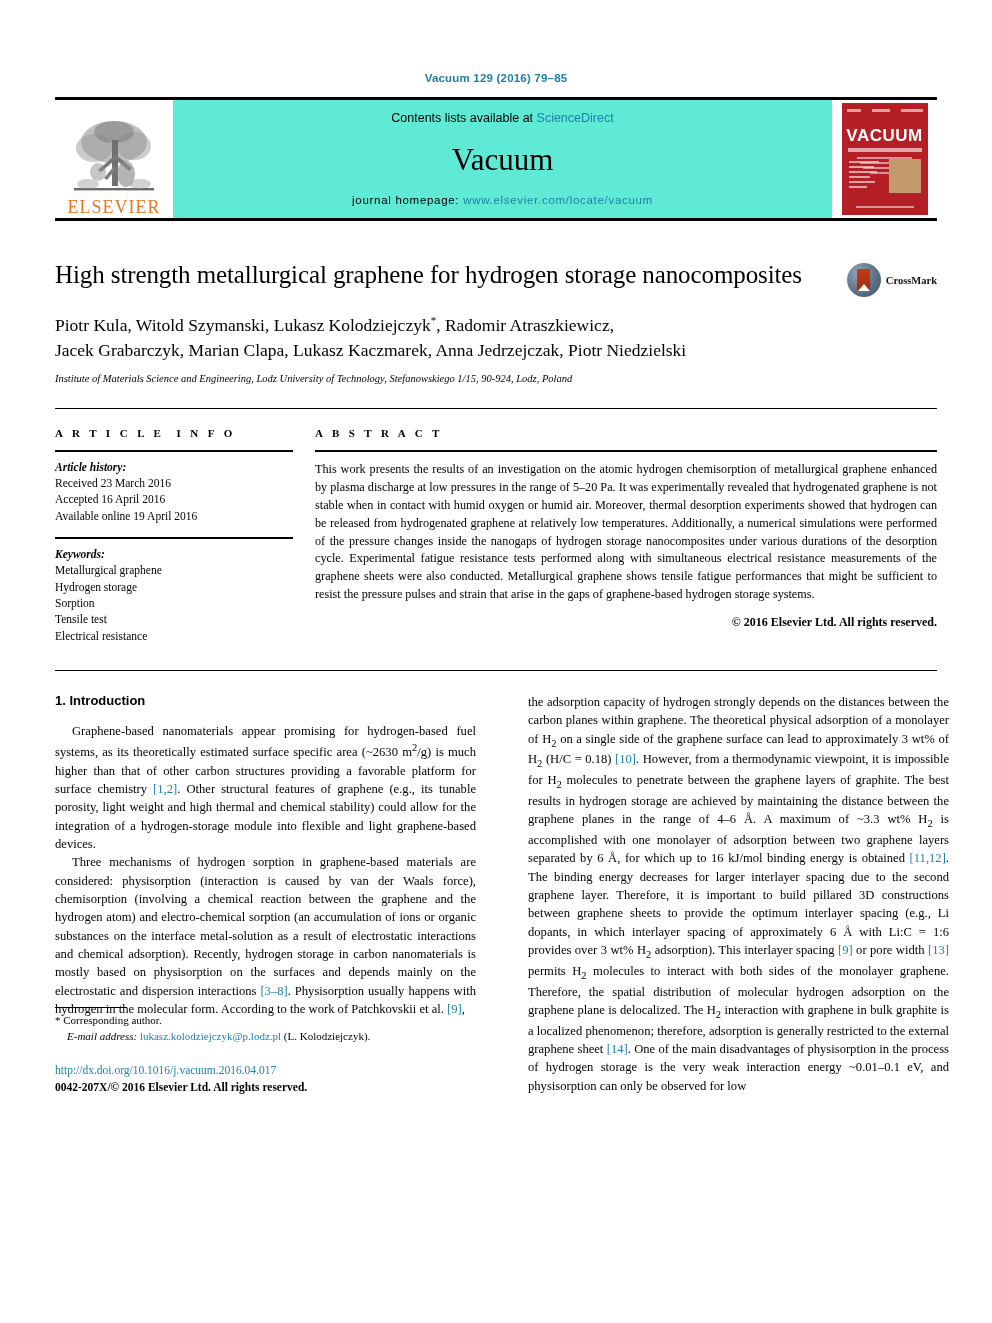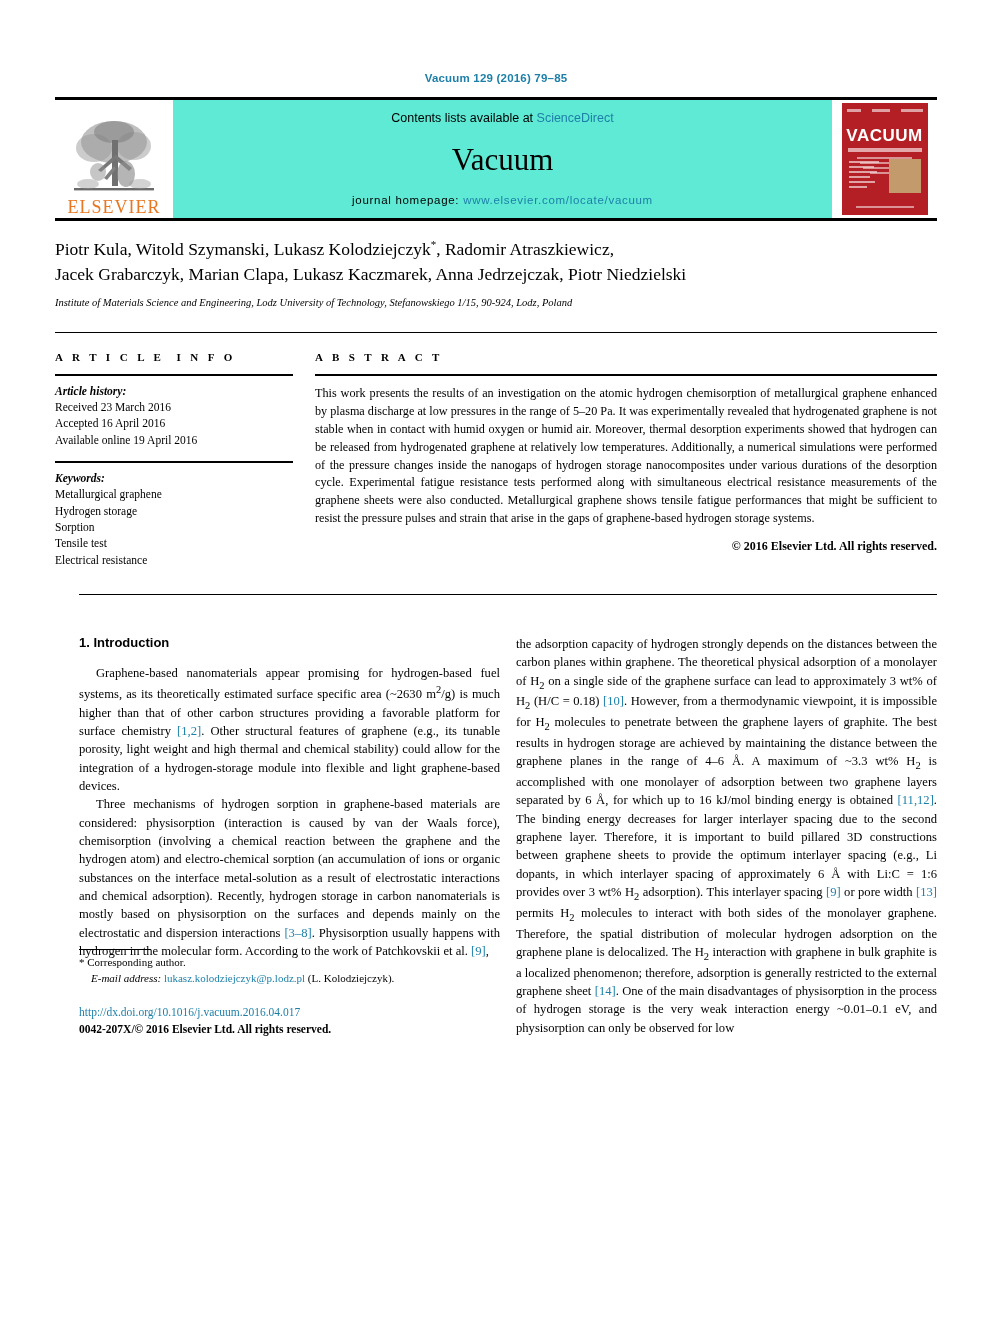--- a/index.html
+++ b/index.html
@@ -249,25 +249,24 @@
     margin-top: 11px;
     text-align: right;
     font-size: 12px;
     font-weight: bold;
   }
 
   
   .body-wrap {
     margin-top: 26px;
     border-top: 1.5px solid #000;
-    padding-top: 40px;
-    display: flex;
-    gap: 16px;
+    padding-top: 22px;
+    display: flex;
+    gap: 52px;
     position: relative;
-    margin-left: 24px;
   }
   .body-col { width: 421px; flex: 0 0 421px; position: relative; }
   h2.section-title {
     font-family: "Liberation Sans", sans-serif;
     font-size: 13px;
     font-weight: bold;
     margin: 0 0 14px 0;
   }
   p.para {
     margin: 0;
@@ -378,20 +377,31 @@
           <span style="width:70%"></span>
             <span style="width:88%"></span>
             <span style="width:60%"></span>
         </div>
         <div class="cover-photo"></div>
         <div class="cover-foot"></div>
       </div>
     </div>
   </div>
 
+  <div class="title-block">
+    <div class="title-text">
+      <h1 class="article-title">High strength metallurgical graphene for hydrogen storage nanocomposites</h1>
+    </div>
+    <div class="crossmark">
+      <div class="crossmark-badge">
+        <div class="crossmark-book"></div>
+      </div>
+      <div class="crossmark-label">CrossMark</div>
+    </div>
+  </div>
 
   <div class="authors">
     <span>Piotr Kula, Witold Szymanski, Lukasz Kolodziejczyk</span><sup>*</sup><span>, Radomir Atraszkiewicz,</span>
     <br>
     <span>Jacek Grabarczyk, Marian Clapa, Lukasz Kaczmarek, Anna Jedrzejczak, Piotr Niedzielski</span>
   </div>
   <div class="affiliation">Institute of Materials Science and Engineering, Lodz University of Technology, Stefanowskiego 1/15, 90-924, Lodz, Poland</div>
 
   <div class="info-abstract">
 

